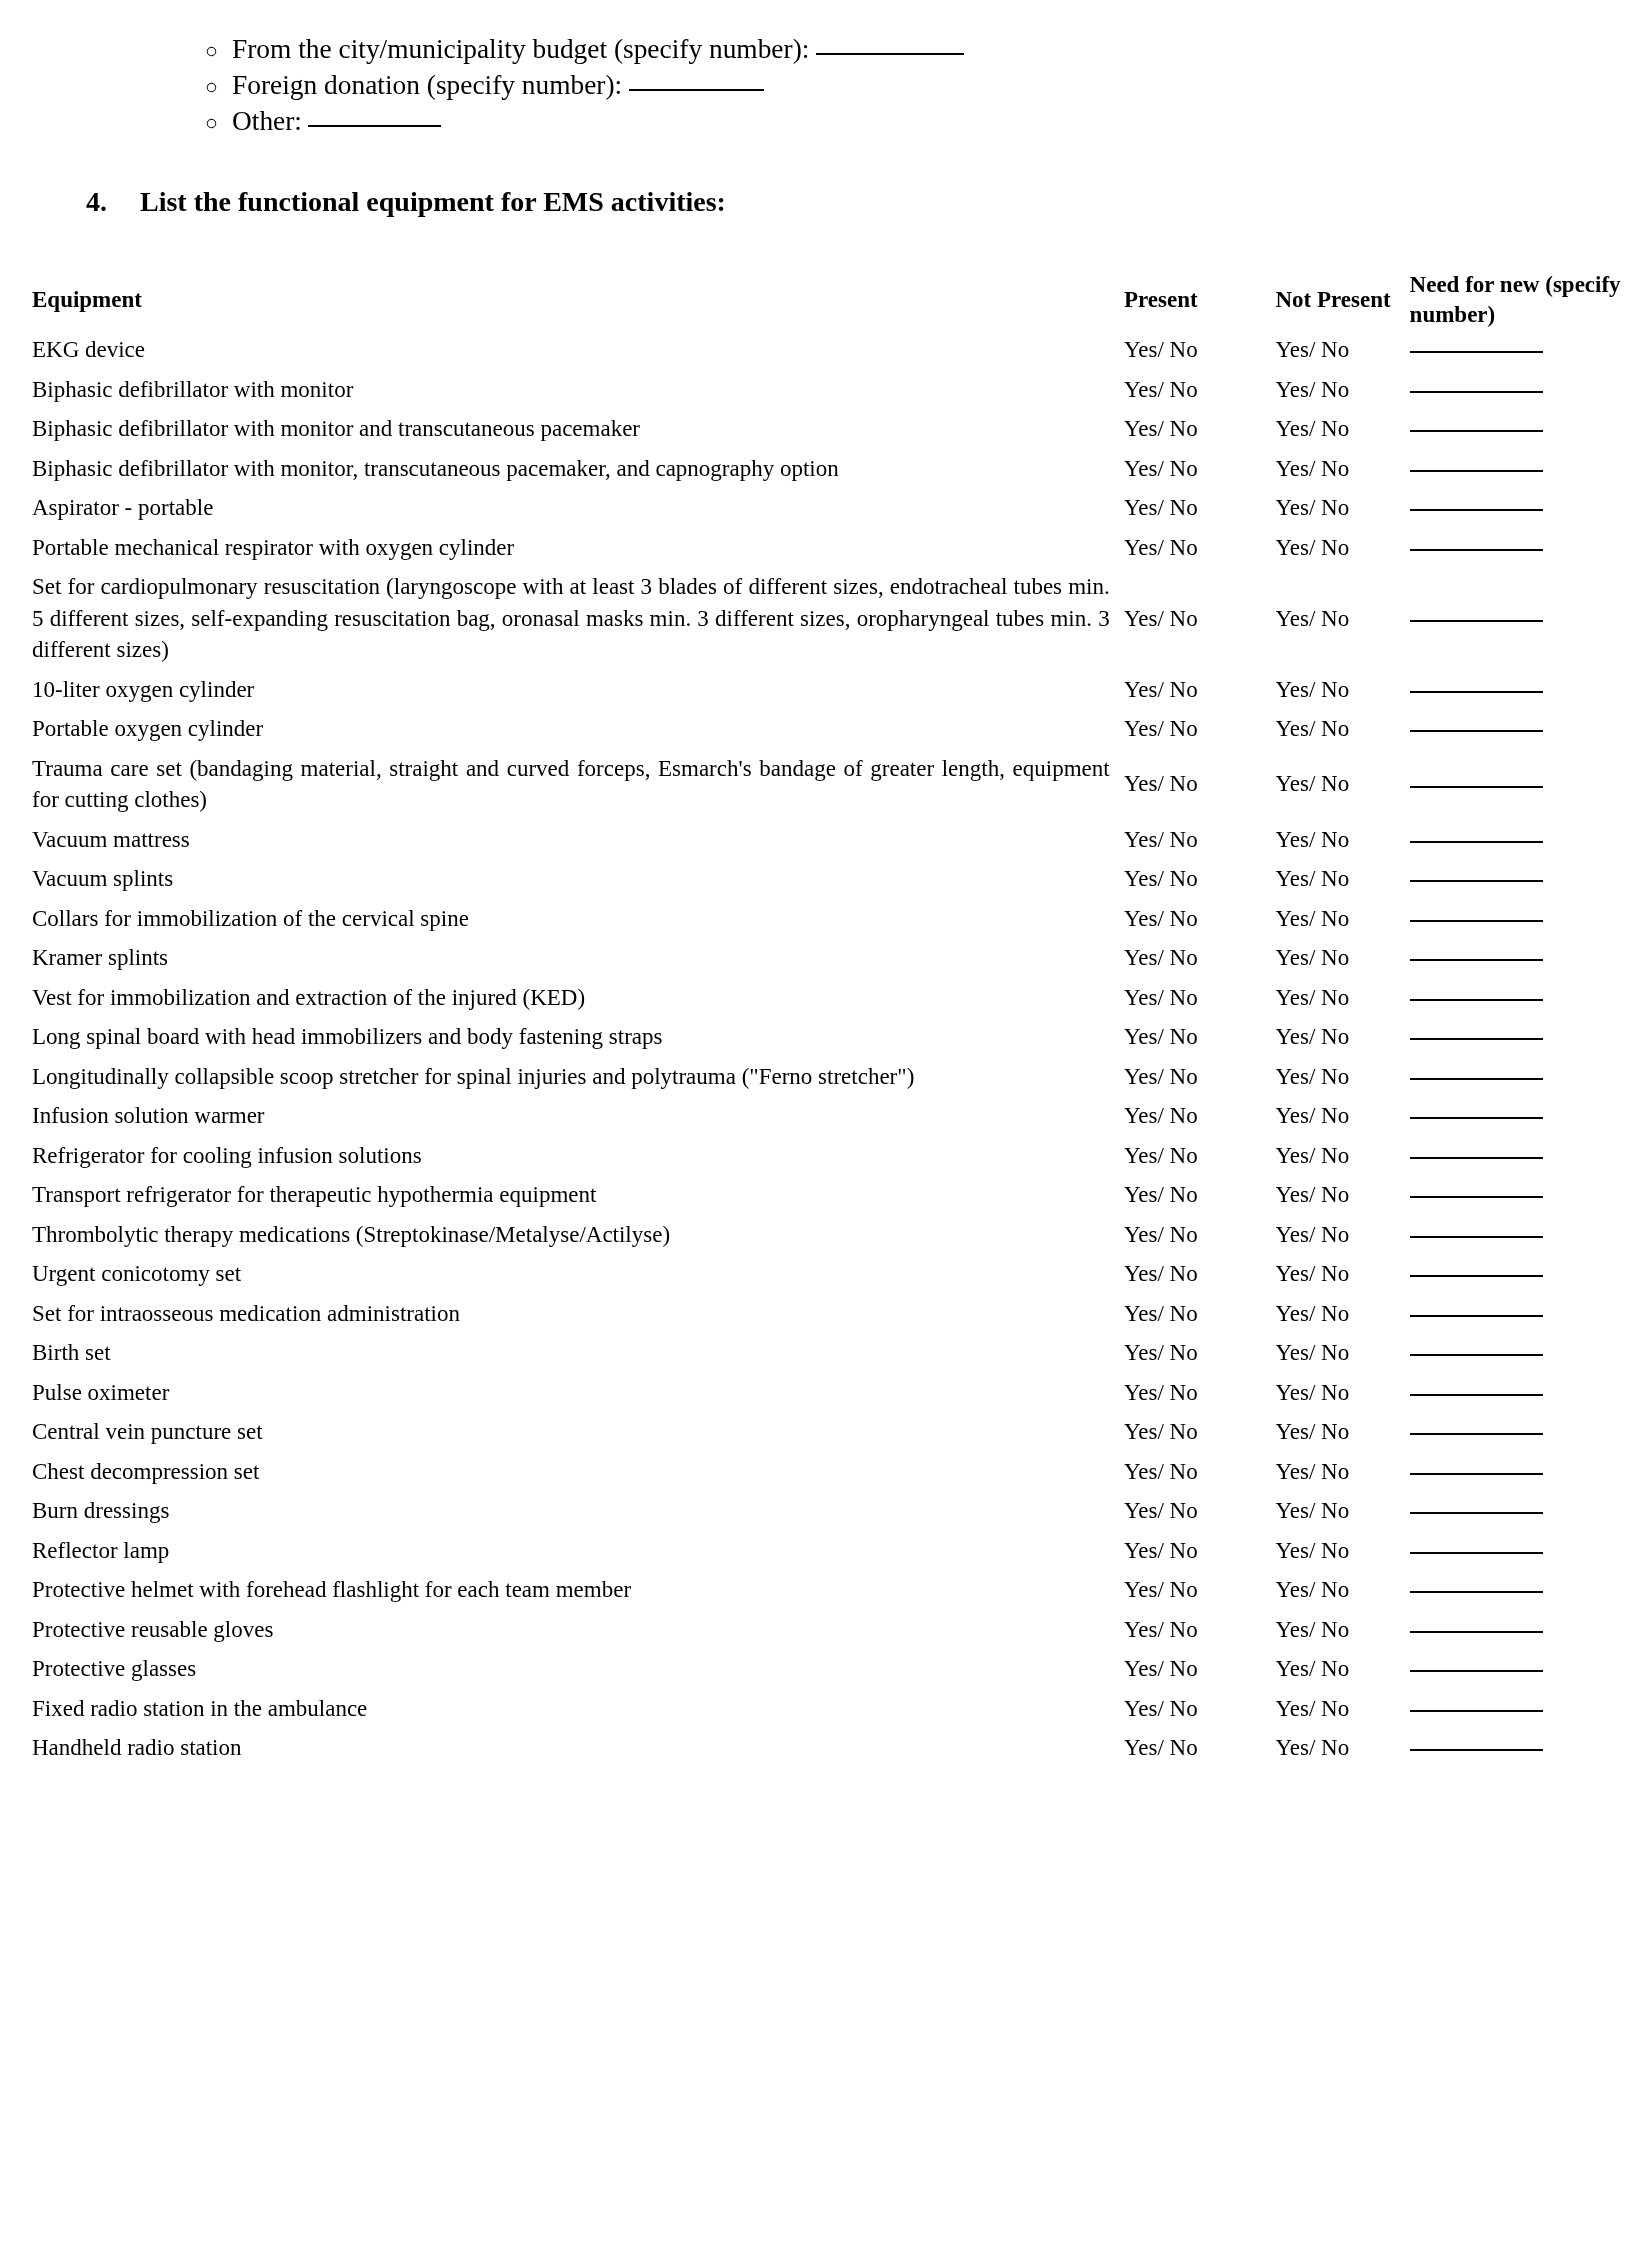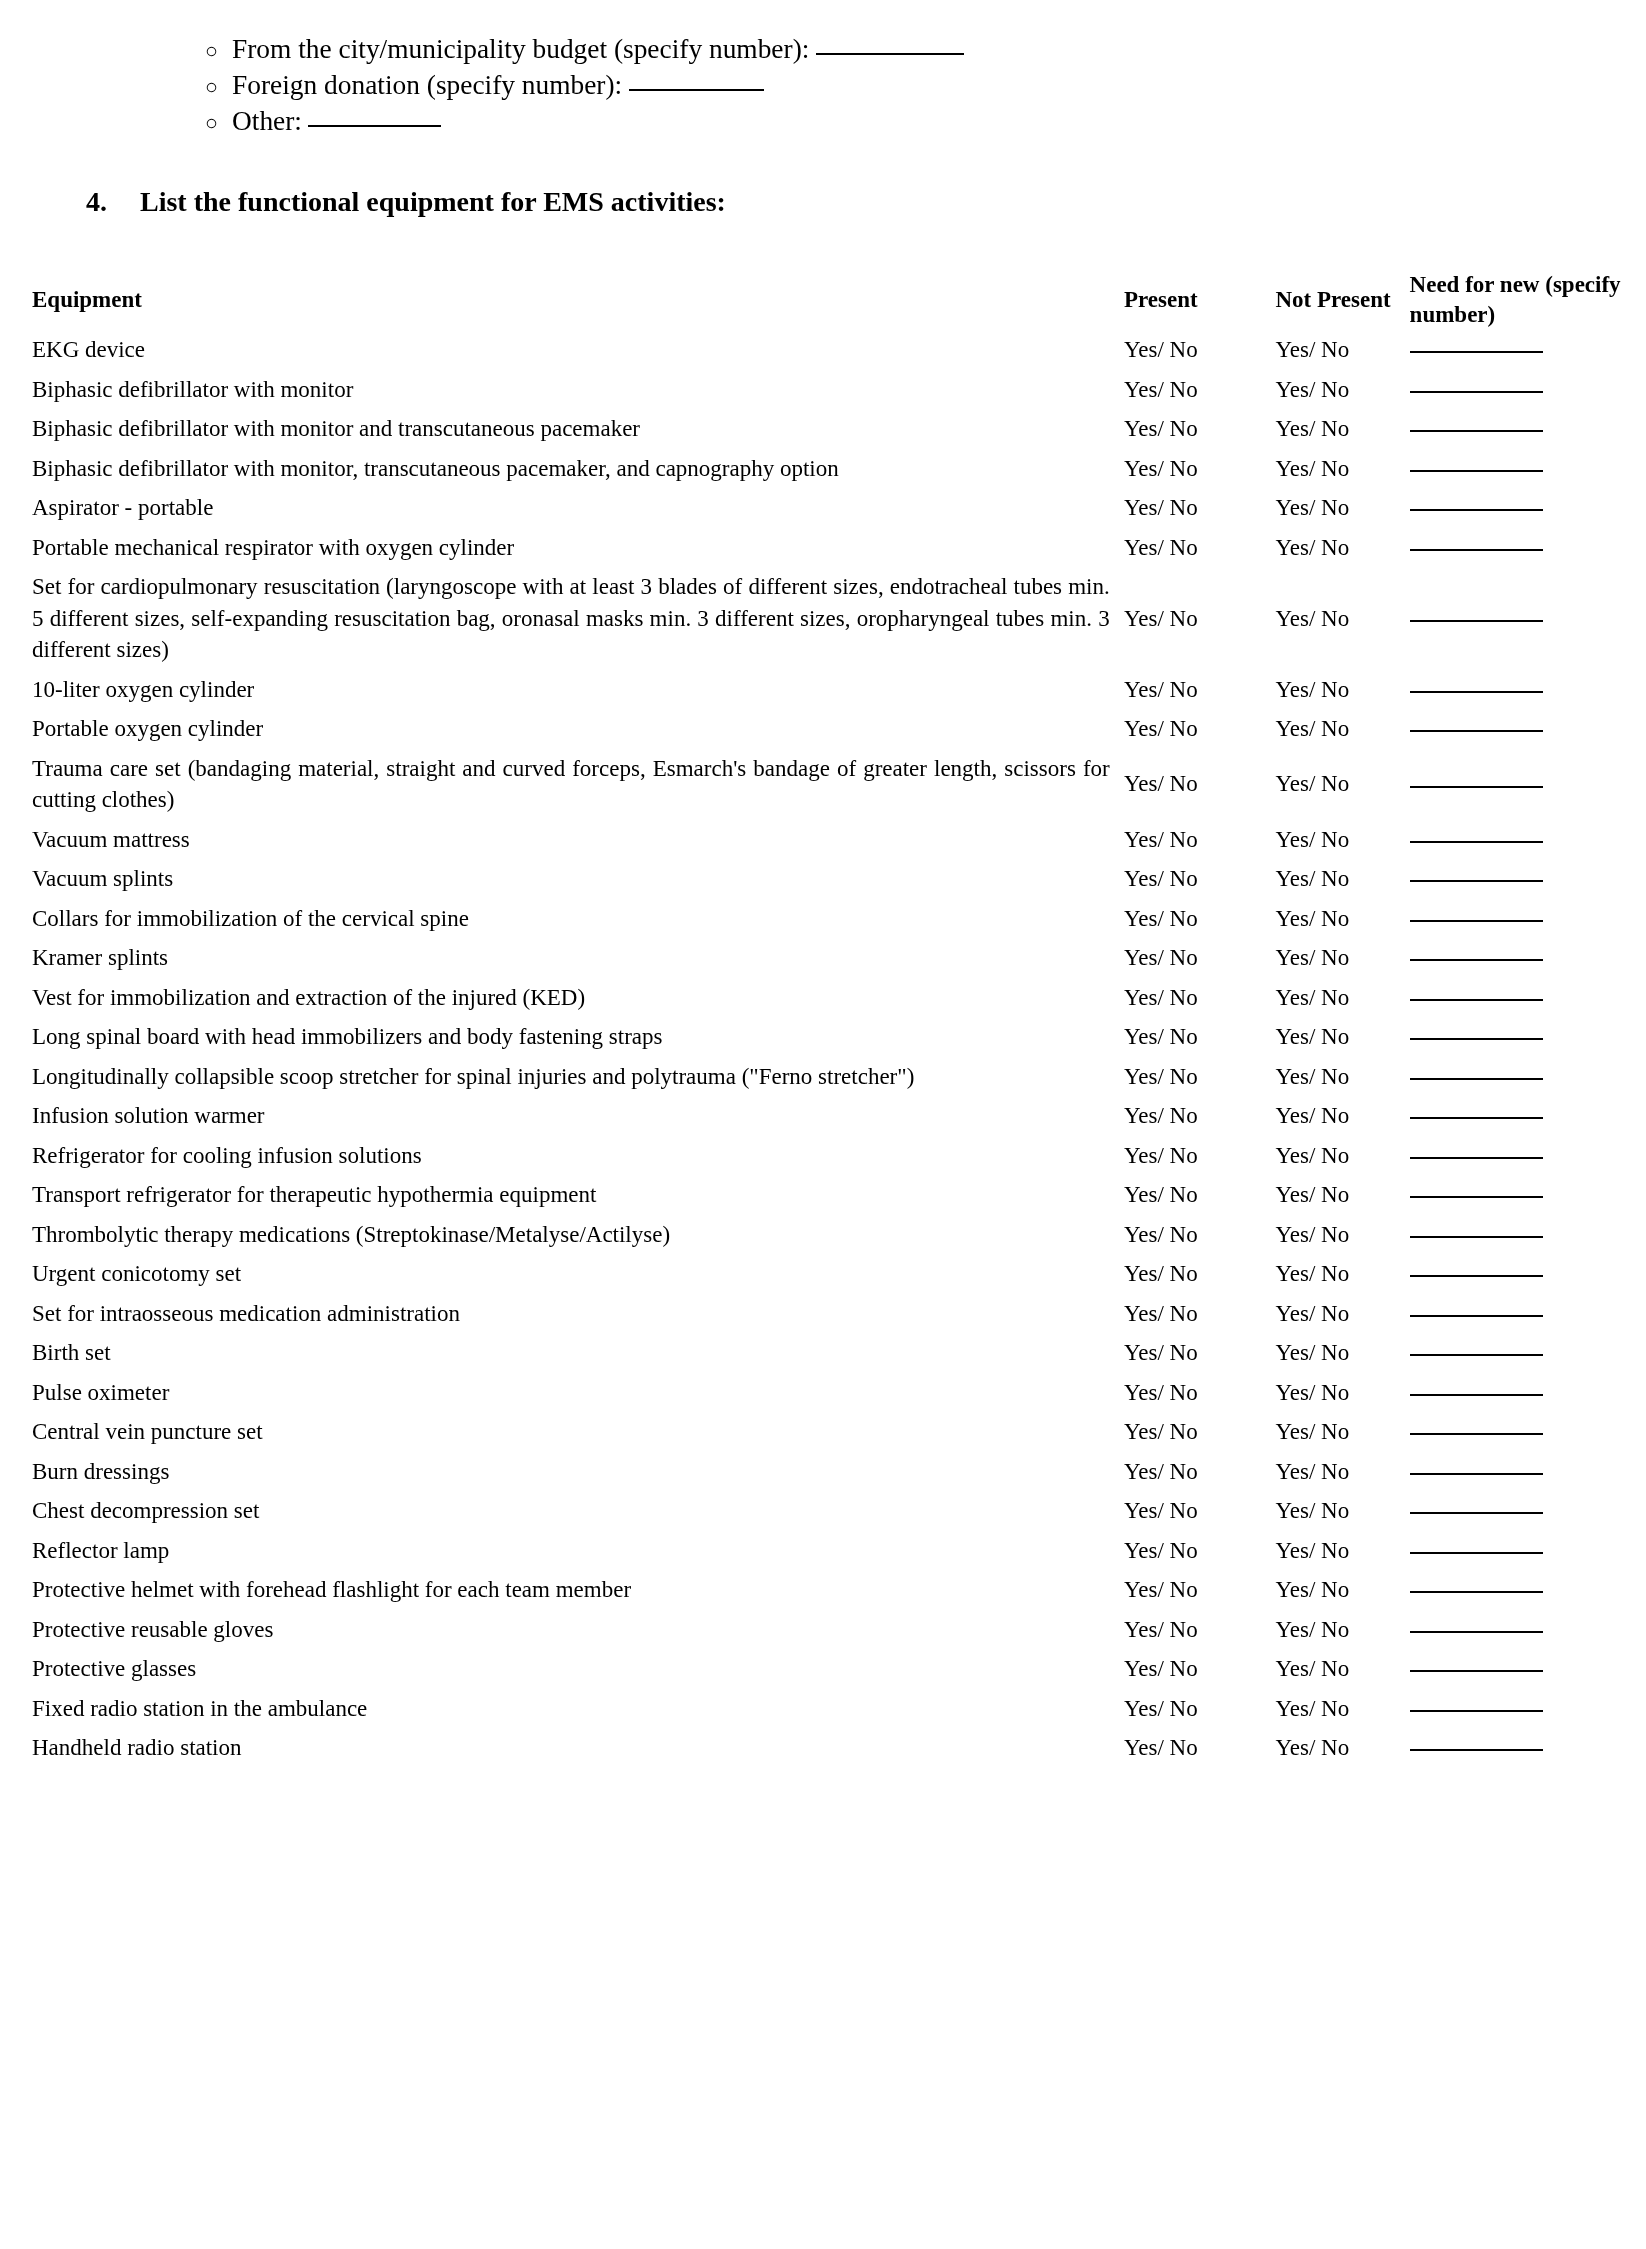--- a/index.html
+++ b/index.html
@@ -233,21 +233,21 @@
         <td class="cell-notpresent">Yes/ No</td>
         <td class="cell-need"><span class="need-rule"></span></td>
       </tr>
       <tr>
         <td class="cell-name single">Portable oxygen cylinder</td>
         <td class="cell-present">Yes/ No</td>
         <td class="cell-notpresent">Yes/ No</td>
         <td class="cell-need"><span class="need-rule"></span></td>
       </tr>
       <tr>
-        <td class="cell-name">Trauma care set (bandaging material, straight and curved forceps, Esmarch's bandage of greater length, scissors for cutting clothes)</td>
+        <td class="cell-name">Trauma care set (bandaging material, straight and curved forceps, Esmarch's bandage of greater length, equipment for cutting clothes)</td>
         <td class="cell-present">Yes/ No</td>
         <td class="cell-notpresent">Yes/ No</td>
         <td class="cell-need"><span class="need-rule"></span></td>
       </tr>
       <tr>
         <td class="cell-name single">Vacuum mattress</td>
         <td class="cell-present">Yes/ No</td>
         <td class="cell-notpresent">Yes/ No</td>
         <td class="cell-need"><span class="need-rule"></span></td>
       </tr>
@@ -335,27 +335,27 @@
         <td class="cell-notpresent">Yes/ No</td>
         <td class="cell-need"><span class="need-rule"></span></td>
       </tr>
       <tr>
         <td class="cell-name single">Central vein puncture set</td>
         <td class="cell-present">Yes/ No</td>
         <td class="cell-notpresent">Yes/ No</td>
         <td class="cell-need"><span class="need-rule"></span></td>
       </tr>
       <tr>
+        <td class="cell-name single">Chest decompression set</td>
+        <td class="cell-present">Yes/ No</td>
+        <td class="cell-notpresent">Yes/ No</td>
+        <td class="cell-need"><span class="need-rule"></span></td>
+      </tr>
+      <tr>
         <td class="cell-name single">Burn dressings</td>
-        <td class="cell-present">Yes/ No</td>
-        <td class="cell-notpresent">Yes/ No</td>
-        <td class="cell-need"><span class="need-rule"></span></td>
-      </tr>
-      <tr>
-        <td class="cell-name single">Chest decompression set</td>
         <td class="cell-present">Yes/ No</td>
         <td class="cell-notpresent">Yes/ No</td>
         <td class="cell-need"><span class="need-rule"></span></td>
       </tr>
       <tr>
         <td class="cell-name single">Reflector lamp</td>
         <td class="cell-present">Yes/ No</td>
         <td class="cell-notpresent">Yes/ No</td>
         <td class="cell-need"><span class="need-rule"></span></td>
       </tr>

